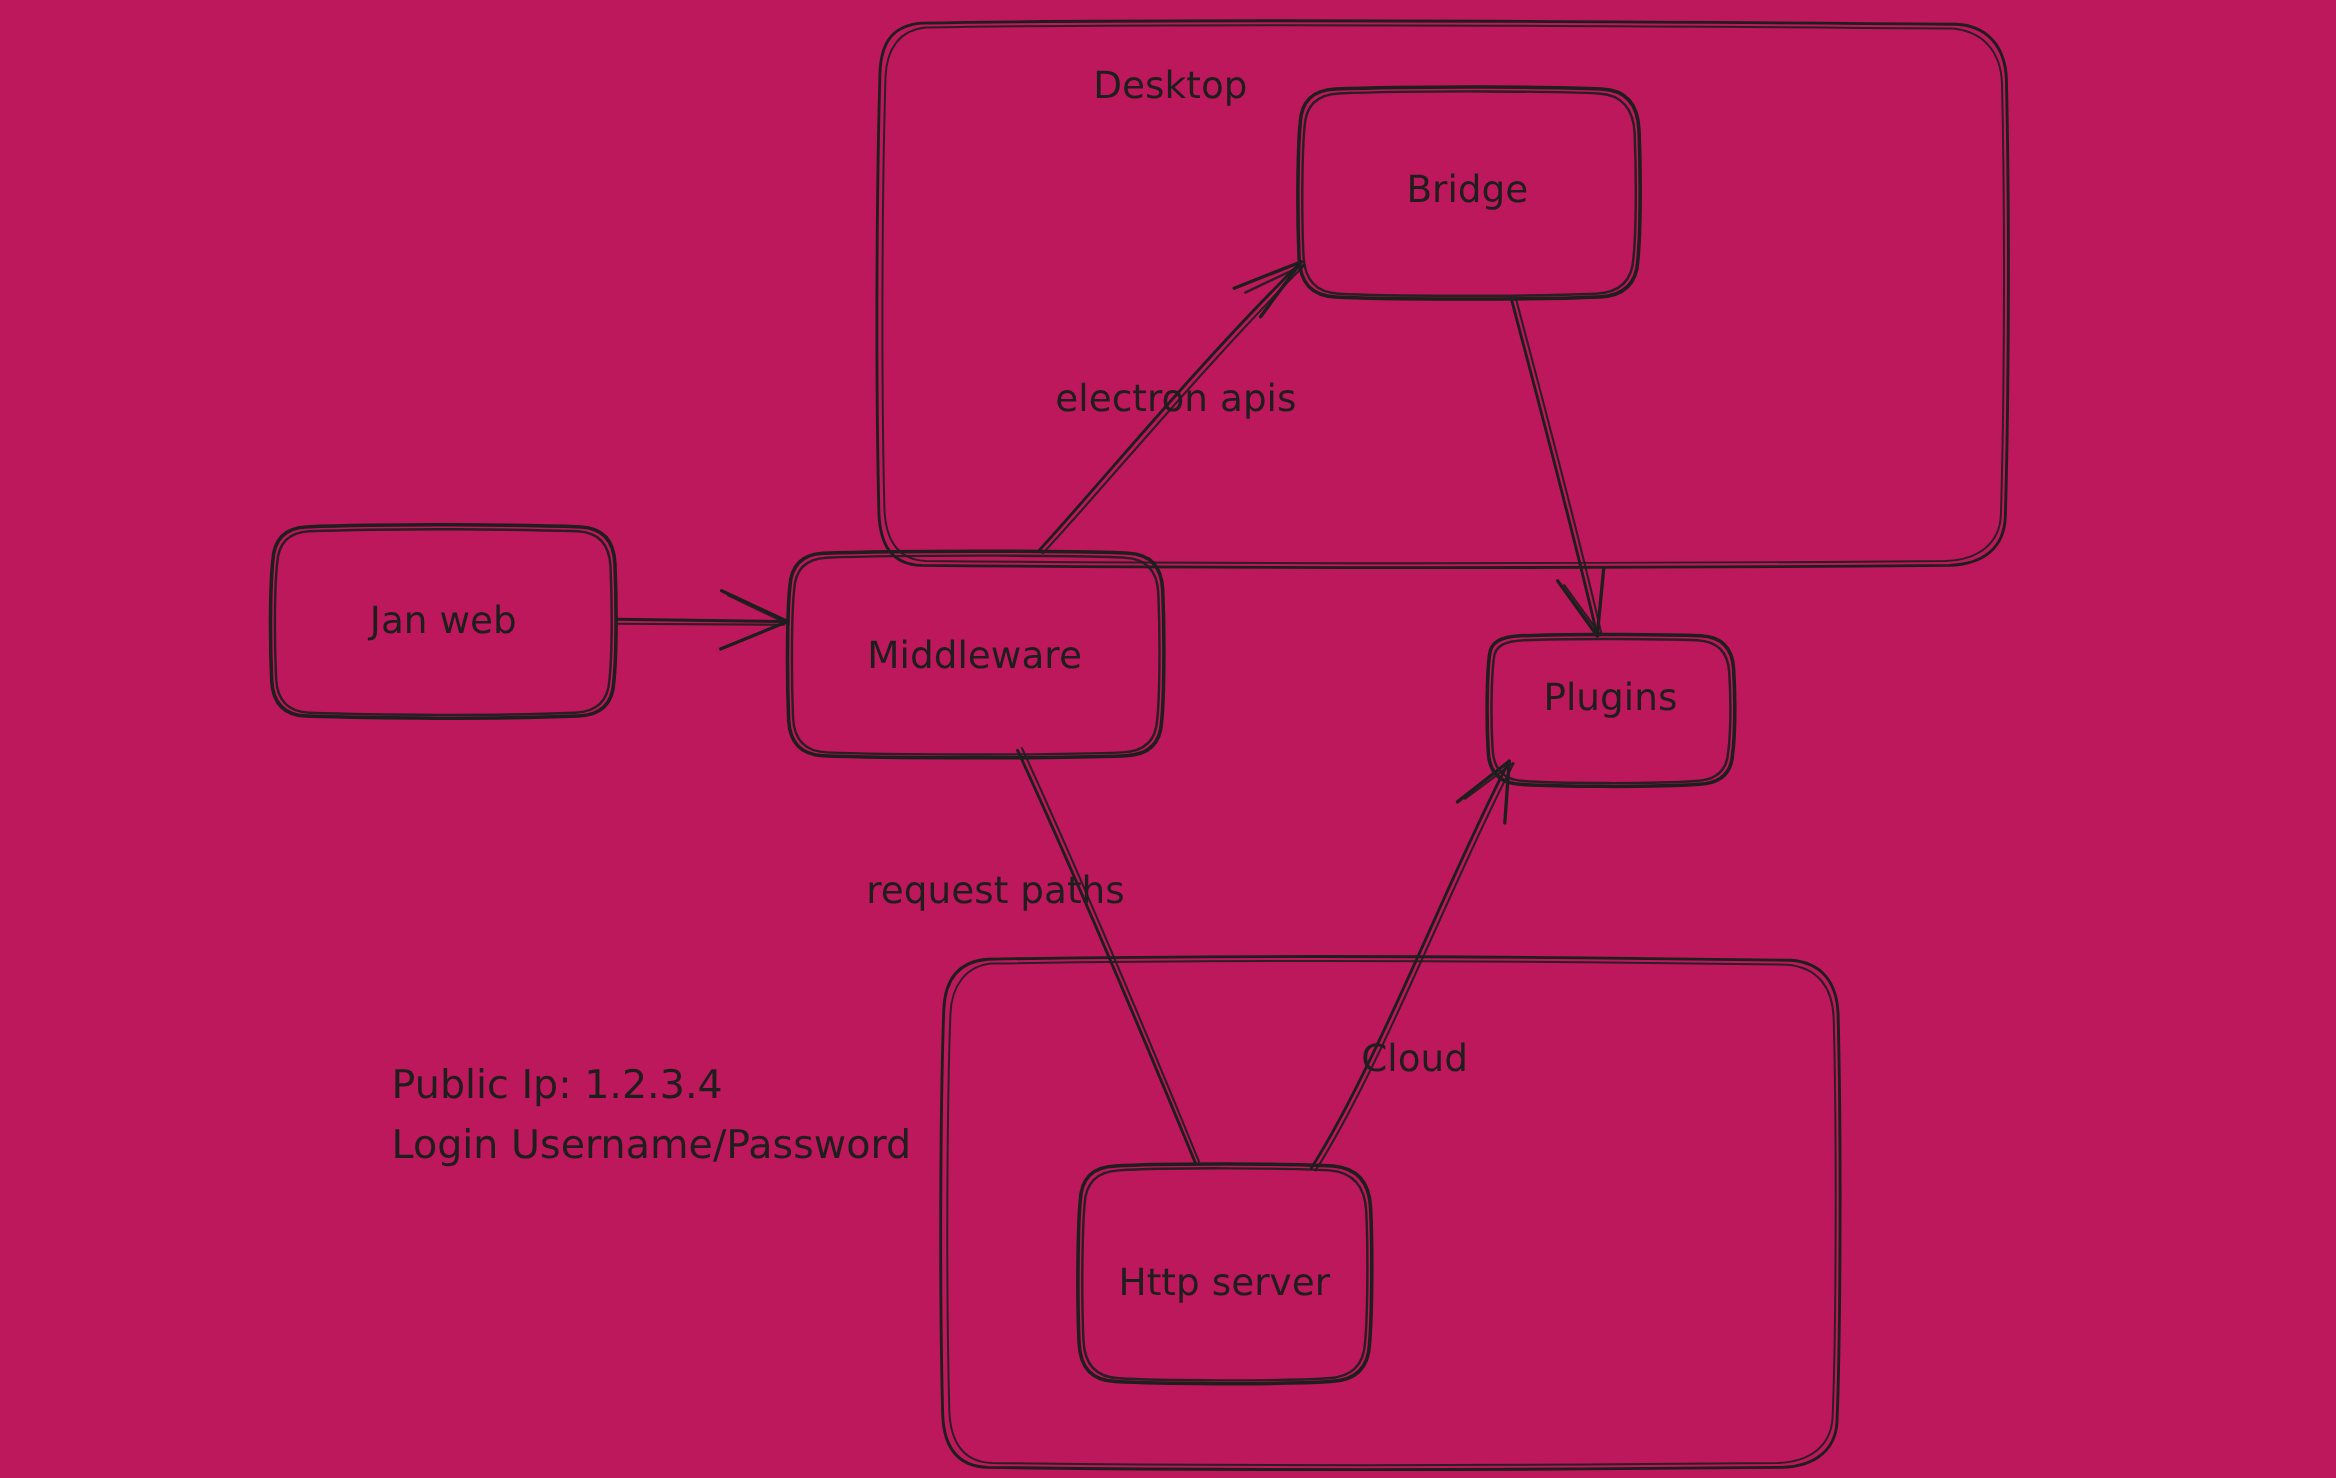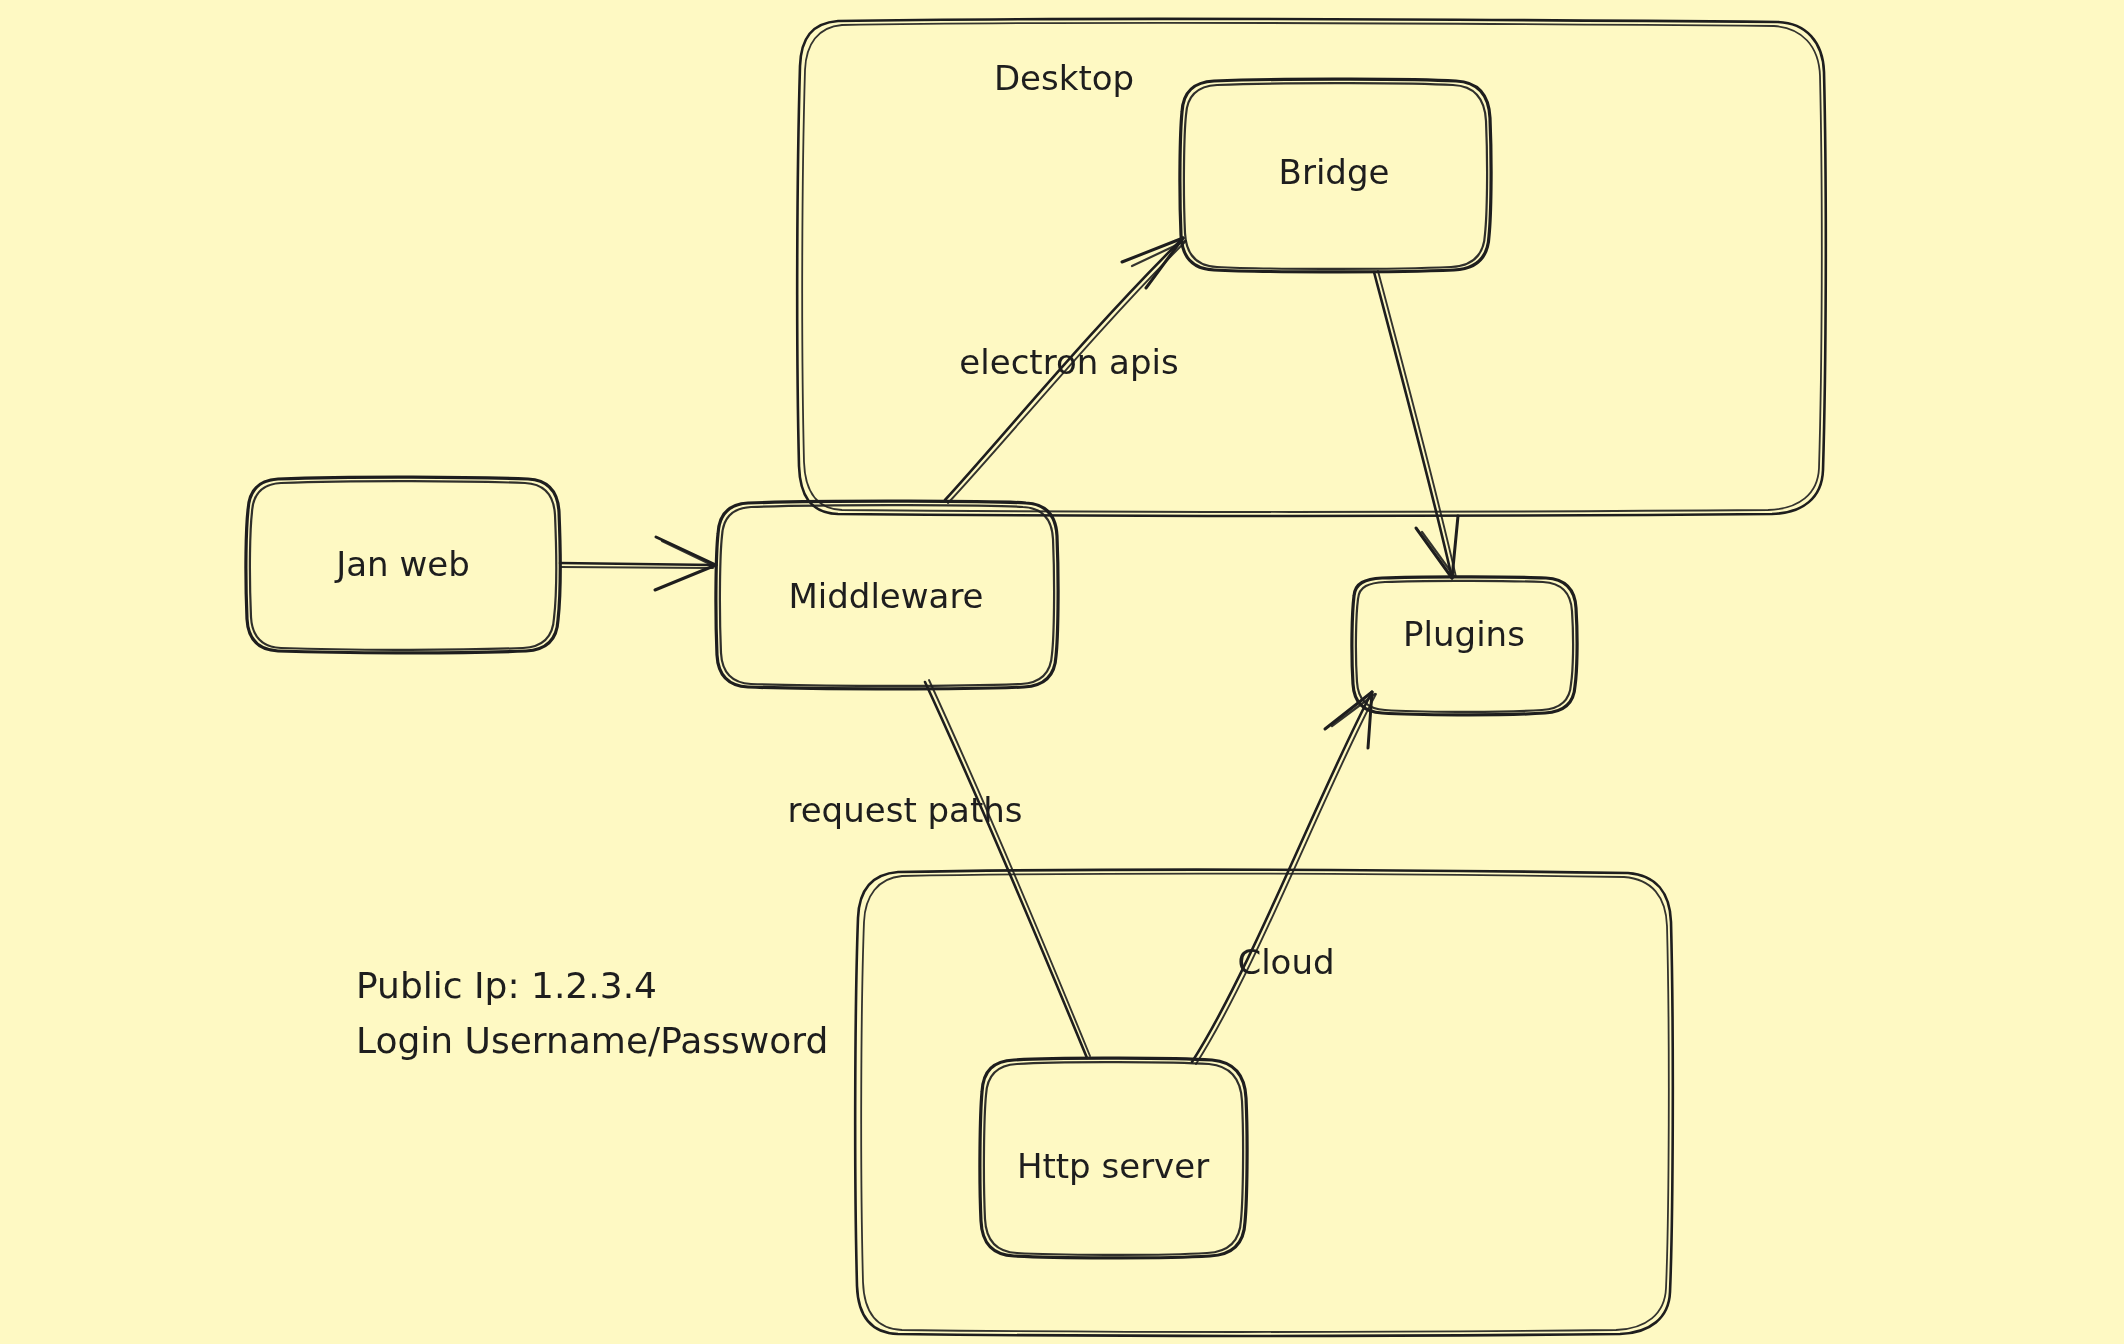--- a/index.html
+++ b/index.html
@@ -8,21 +8,21 @@
     padding: 0;
     background: #ffffff;
   }
   body {
     font-family: "DejaVu Sans", sans-serif;
   }
   #canvas {
     position: relative;
     width: 2124px;
     height: 1344px;
-    background: #fef9c3;
+    background: #be185d;
     overflow: hidden;
   }
   svg#diagram {
     position: absolute;
     top: 0;
     left: 0;
     width: 2124px;
     height: 1344px;
     display: block;
   }

